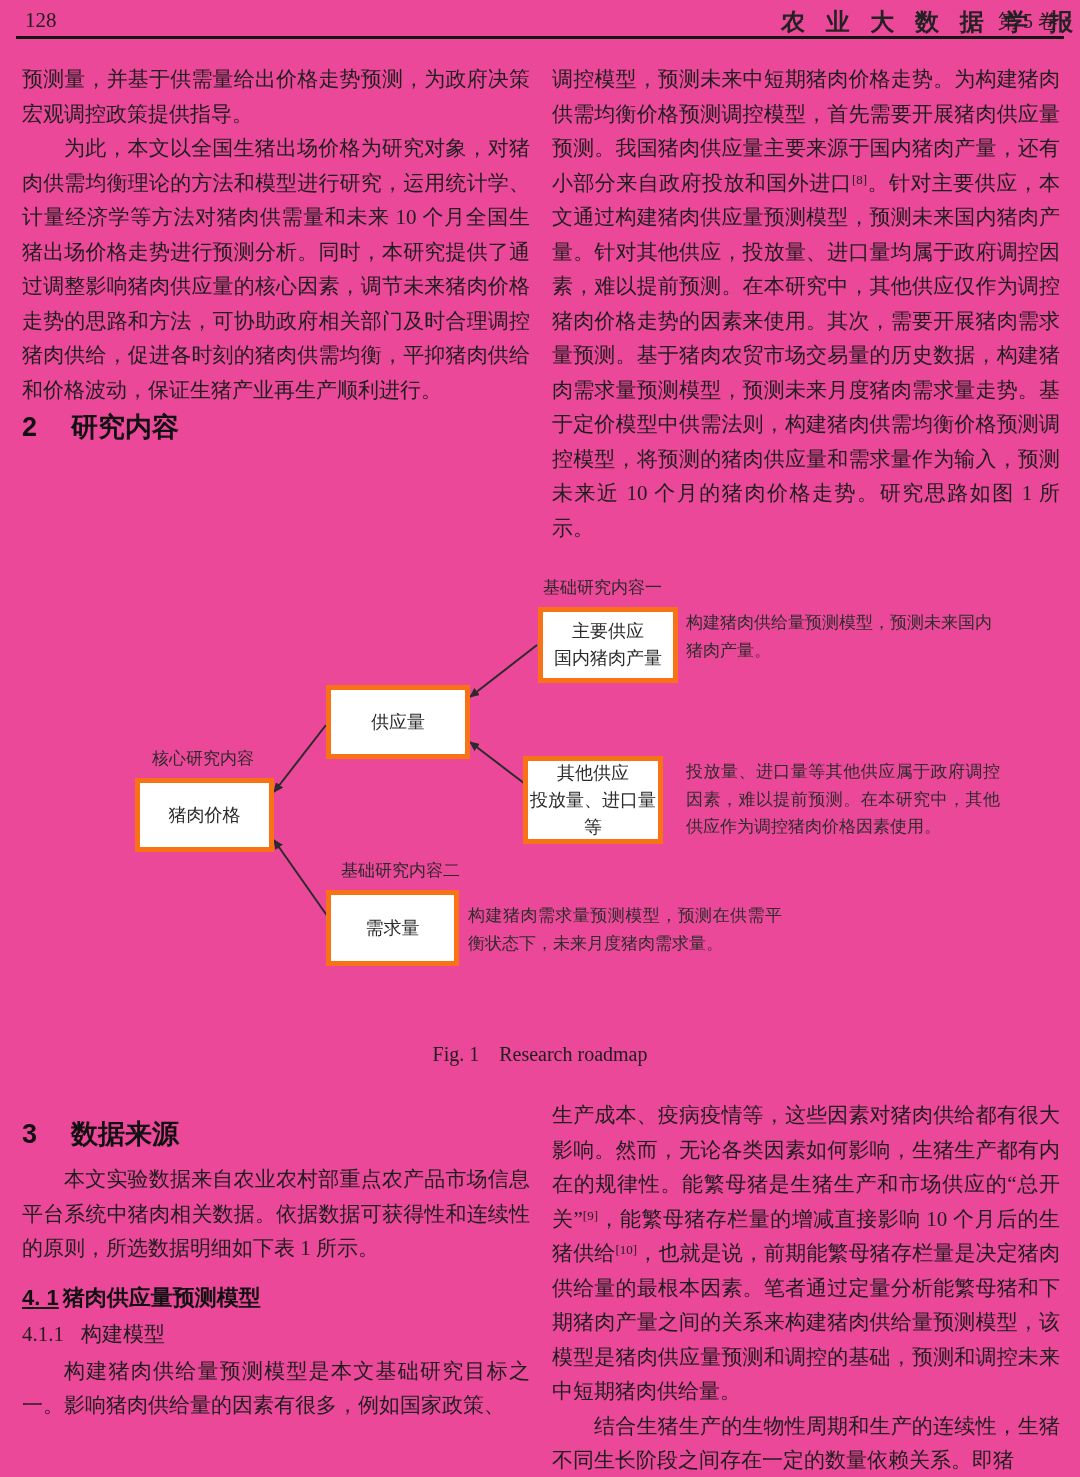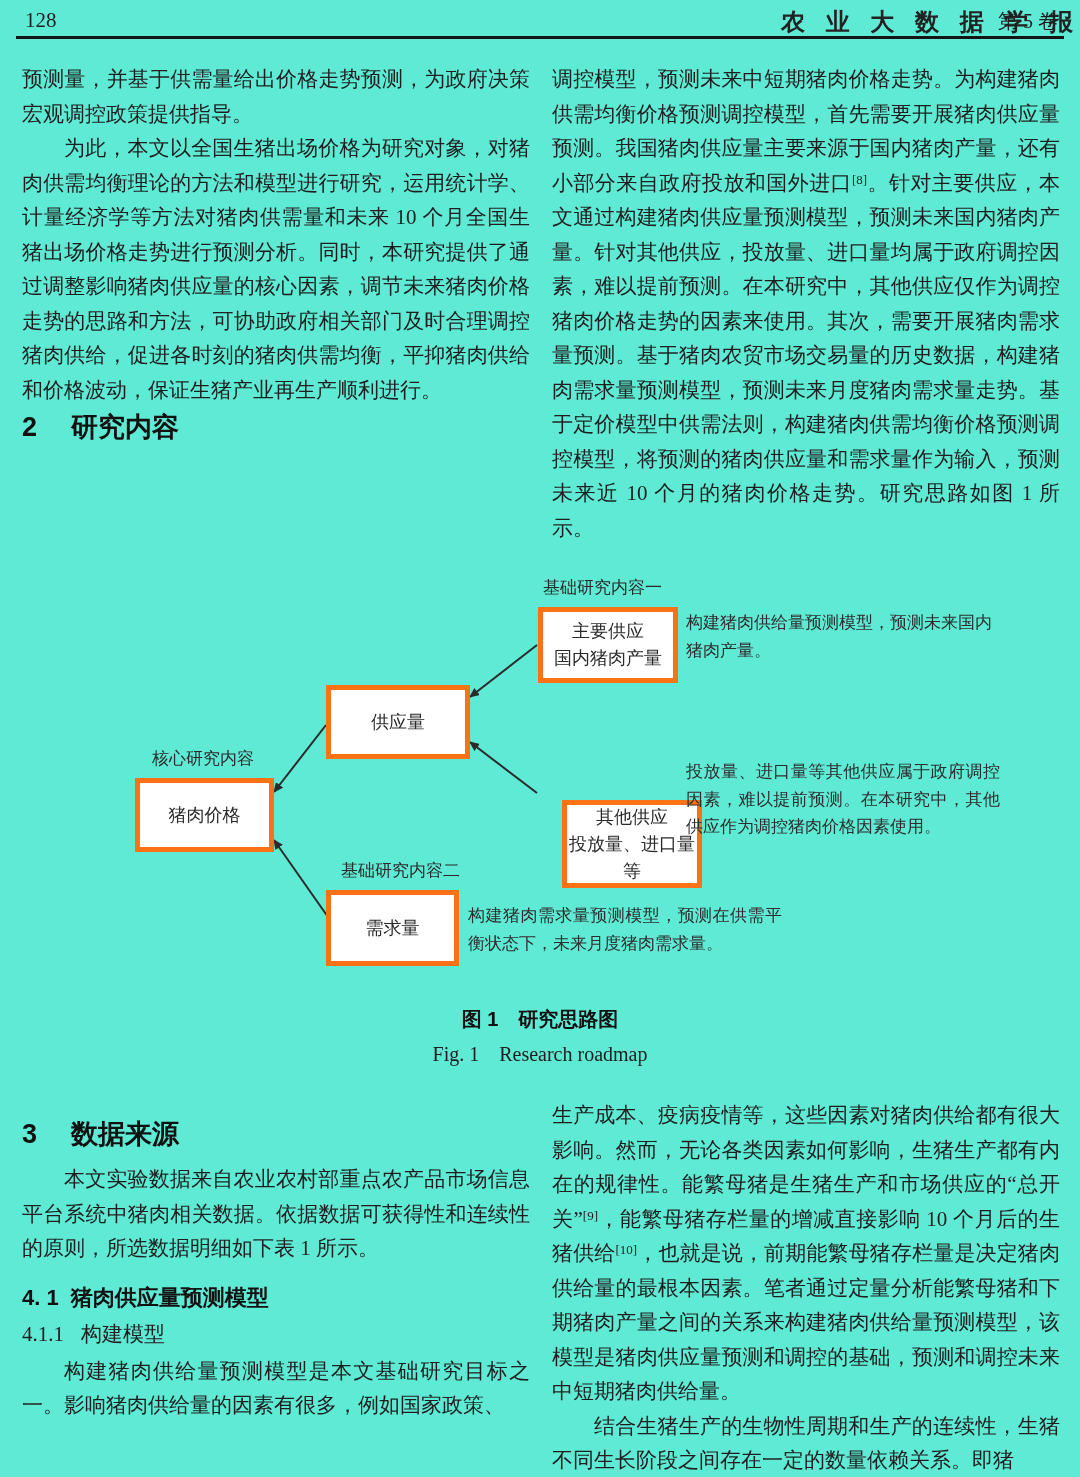--- a/index.html
+++ b/index.html
@@ -1,19 +1,19 @@
 <!DOCTYPE html>
 <html><head>
 <meta charset="utf-8">
 <style>
   html,body{margin:0;padding:0;background:#e8e8e8;}
   .page{
     position:relative;
     width:1080px;height:1477px;
-    background:#5eead4;
+    background:#ec4899;
     overflow:hidden;
     font-family:"Liberation Serif","DejaVu Serif",serif;
     color:#1e1e1e;
   }
   
   .hdr{position:absolute;left:0;top:6px;width:100%;height:30px;}
   .hdr .pgnum{position:absolute;left:25px;top:2px;font-size:21px;}
   .hdr .jtitle{
     position:absolute;left:0;right:0;top:0;text-align:right;
     font-family:"Liberation Sans","DejaVu Sans",sans-serif;
@@ -37,21 +37,21 @@
     margin:2px 0 14px 0;text-align:left;text-indent:0;
   }
   .h1x .num{margin-right:34px;}
   .h1x.h3x{margin:18px 0 10px 0;}
   .h1x.h4x{margin:16px 0 0 0;}
   .h2x{
     font-family:"Liberation Sans","DejaVu Sans",sans-serif;
     font-weight:bold;font-size:22px;line-height:28px;color:#111;
     margin:18px 0 0 0;text-align:left;
   }
-  .h2x .num{margin-right:12px;}
+  .h2x .num{margin-right:4px;text-decoration:underline;}
   .h3xx{
     font-size:21px;line-height:27px;color:#1e1e1e;font-weight:normal;
     margin:9px 0 6px 0;text-align:left;
   }
   .h3xx .num{margin-right:17px;}
   
   .figure{position:absolute;left:0;top:565px;width:1080px;height:420px;}
   .arrows{position:absolute;left:0;top:0;width:1080px;height:420px;}
   .fig-box{
     position:absolute;border:5px solid #f97316;background:#fff;
@@ -115,34 +115,33 @@
     <div class="fig-box" style="left:135px;top:213px;width:129px;height:64px;">
       <div>猪肉价格</div>
     </div>
     <div class="fig-box" style="left:326px;top:120px;width:134px;height:64px;">
       <div>供应量</div>
     </div>
     <div class="fig-box" style="left:538px;top:42px;width:130px;height:66px;">
       <div>主要供应</div>
       <div>国内猪肉产量</div>
     </div>
-    <div class="fig-box" style="left:562px;top:191px;width:130px;height:78px;margin-top:44px;">
+    <div class="fig-box" style="left:523px;top:191px;width:130px;height:78px;">
       <div>其他供应</div>
       <div>投放量、进口量等</div>
     </div>
     <div class="fig-box" style="left:326px;top:325px;width:123px;height:66px;">
       <div>需求量</div>
     </div>
 
     <div class="fig-ann" style="left:686px;top:44px;width:306px;">构建猪肉供给量预测模型，预测未来国内猪肉产量。</div>
     <div class="fig-ann" style="left:686px;top:193px;width:314px;">投放量、进口量等其他供应属于政府调控因素，难以提前预测。在本研究中，其他供应作为调控猪肉价格因素使用。</div>
     <div class="fig-ann" style="left:468px;top:337px;width:314px;">构建猪肉需求量预测模型，预测在供需平衡状态下，未来月度猪肉需求量。</div>
   </div>
 
-  <div class="caption-zh">图 1　研究思路图</div>
   <div class="caption-en">Fig. 1　Research roadmap</div>
 
   <section class="col col-left bottom">
     <h2 class="h1x h3x"><span class="num">3</span><span>数据来源</span></h2>
     <div>
 
     <p class="para indent">本文实验数据来自农业农村部重点农产品市场信息平台系统中猪肉相关数据。依据数据可获得性和连续性的原则，所选数据明细如下表 1 所示。</p>
       </div>
     <h3 class="h2x"><span class="num">4. 1</span><span>猪肉供应量预测模型</span></h3>
     <h4 class="h3xx"><span class="num">4.1.1</span><span>构建模型</span></h4>

